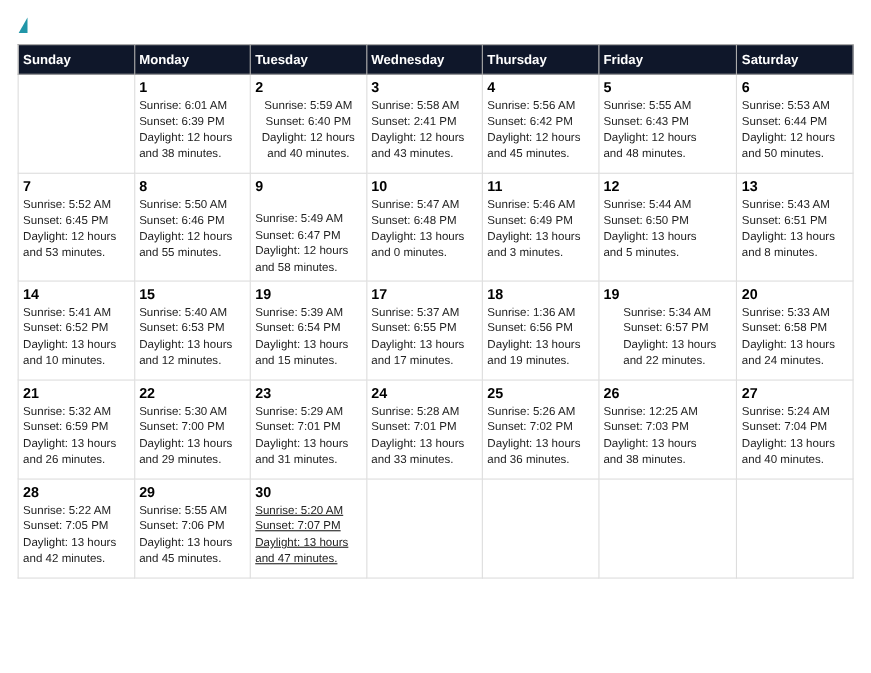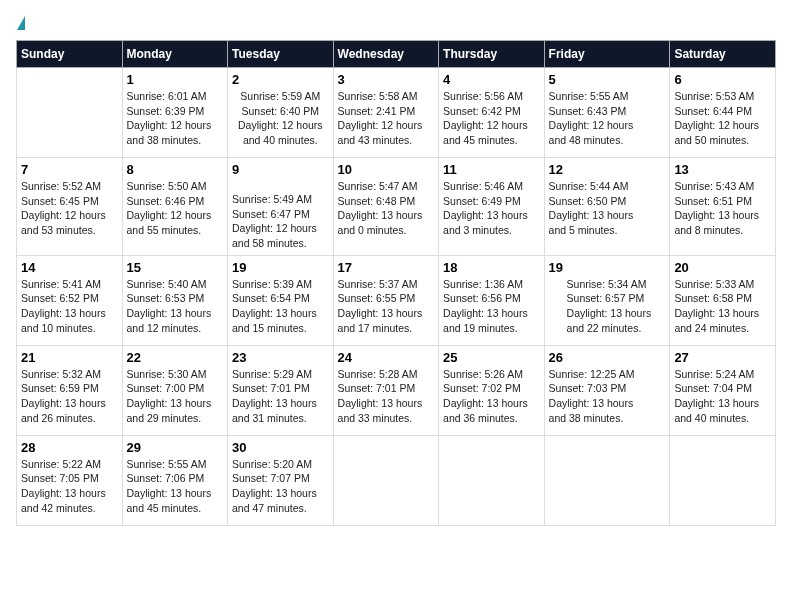--- a/index.html
+++ b/index.html
@@ -330,21 +330,21 @@
         </td>
         <td>
           <span class="day-num">29</span>
           <div class="day-info" style="white-space: pre-line;">Sunrise: 5:55 AM
 Sunset: 7:06 PM
 Daylight: 13 hours
 and 45 minutes.</div>
         </td>
         <td>
           <span class="day-num">30</span>
-          <div class="day-info" style="white-space: pre-line;">Sunrise: 5:20 AM
+          <div class="day-info" style="white-space: pre-line; text-decoration: underline;">Sunrise: 5:20 AM
 Sunset: 7:07 PM
 Daylight: 13 hours
 and 47 minutes.</div>
         </td>
         <td></td>
         <td></td>
         <td></td>
         <td></td>
       </tr>
     </tbody>

